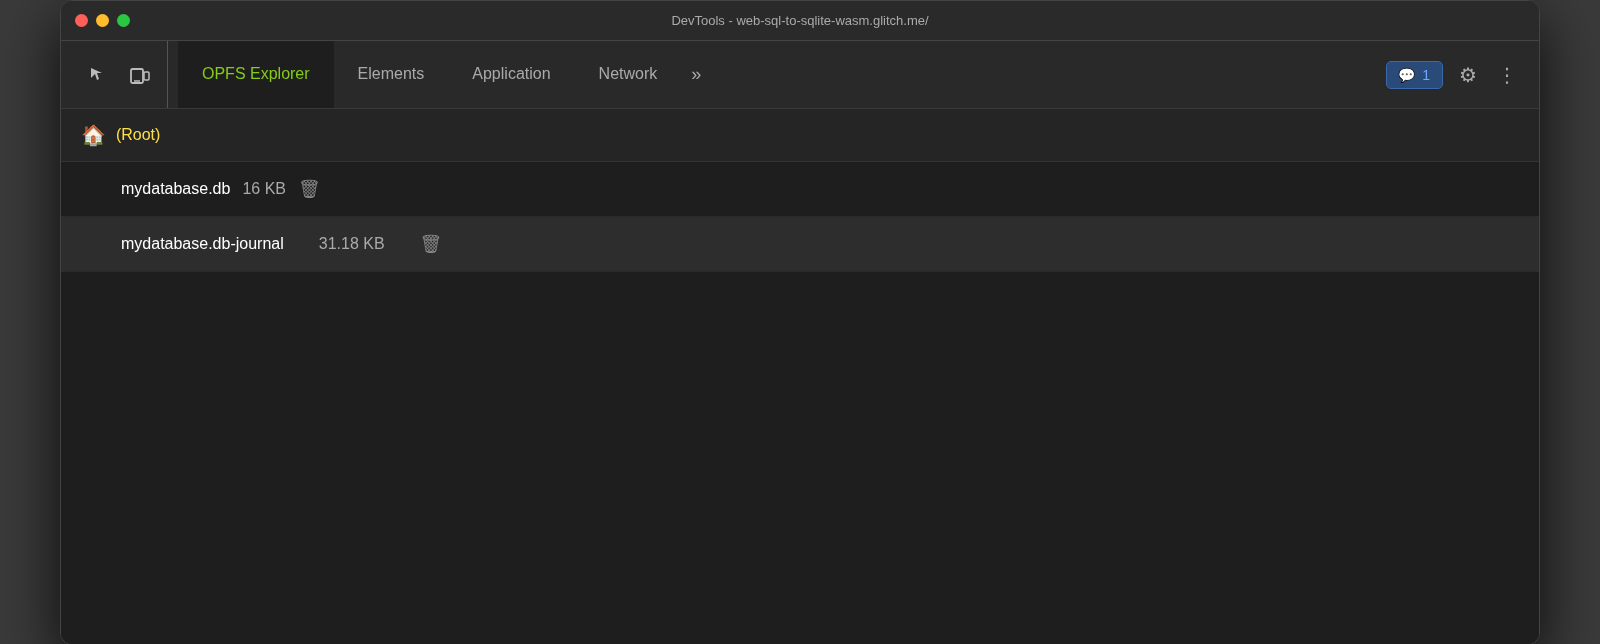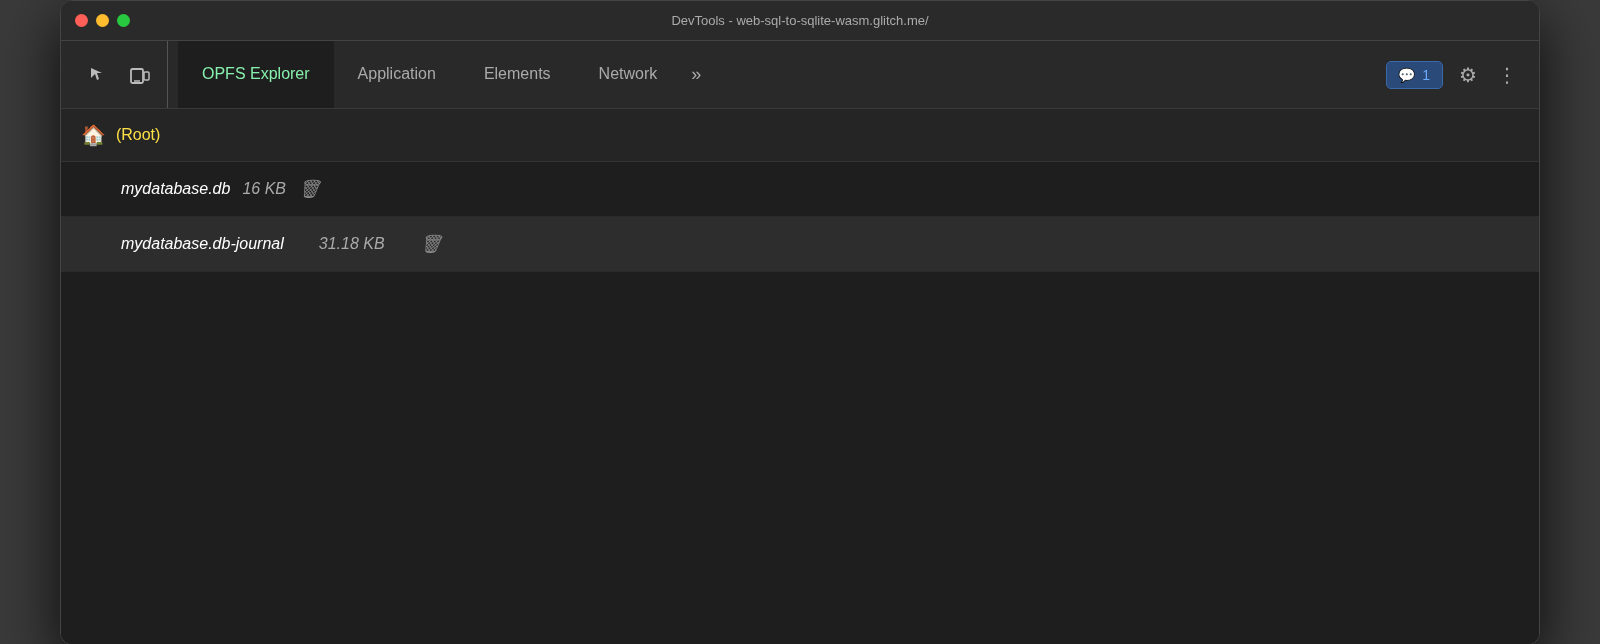--- a/index.html
+++ b/index.html
@@ -117,21 +117,21 @@
       height: 100%;
       display: flex;
       align-items: center;
       cursor: pointer;
       white-space: nowrap;
       border-bottom: 2px solid transparent;
     }
 
     .tab.active {
       background: #1e1e1e;
-      color: #86efac;
+      color: #84cc16;
       border-bottom: 2px solid transparent;
     }
 
     .more-btn {
       color: #aaa;
       font-size: 18px;
       padding: 6px 10px;
       cursor: pointer;
       background: none;
       border: none;
@@ -196,21 +196,20 @@
     }
 
     .file-row {
       padding: 16px 20px 16px 60px;
       display: flex;
       align-items: center;
       gap: 12px;
       border-bottom: 1px solid #2a2a2a;
       color: #e0e0e0;
       font-size: 16px;
-      font-style: italic;
     }
 
     .file-row.selected {
       background: #2d2d2d;
       gap: 35px;
     }
 
     .file-name {
       font-weight: 500;
       color: #ffffff;
@@ -259,24 +258,24 @@
           <line x1="5" y1="17" x2="11" y2="17" stroke="#bbb" stroke-width="1.5"></line>
         </svg>
       </button>
     </div>
 
     <div class="tabs">
       <div class="tab active">
         <span>OPFS Explorer</span>
       </div>
       <div class="tab">
-        <span>Application</span>
+        <span>Elements</span>
       </div>
       <div class="tab">
-        <span>Elements</span>
+        <span>Application</span>
       </div>
       <div class="tab">
         <span>Network</span>
       </div>
       <button class="more-btn">»</button>
     </div>
 
     <div class="toolbar-right">
       <button class="feedback-btn">
         <span>💬</span>

